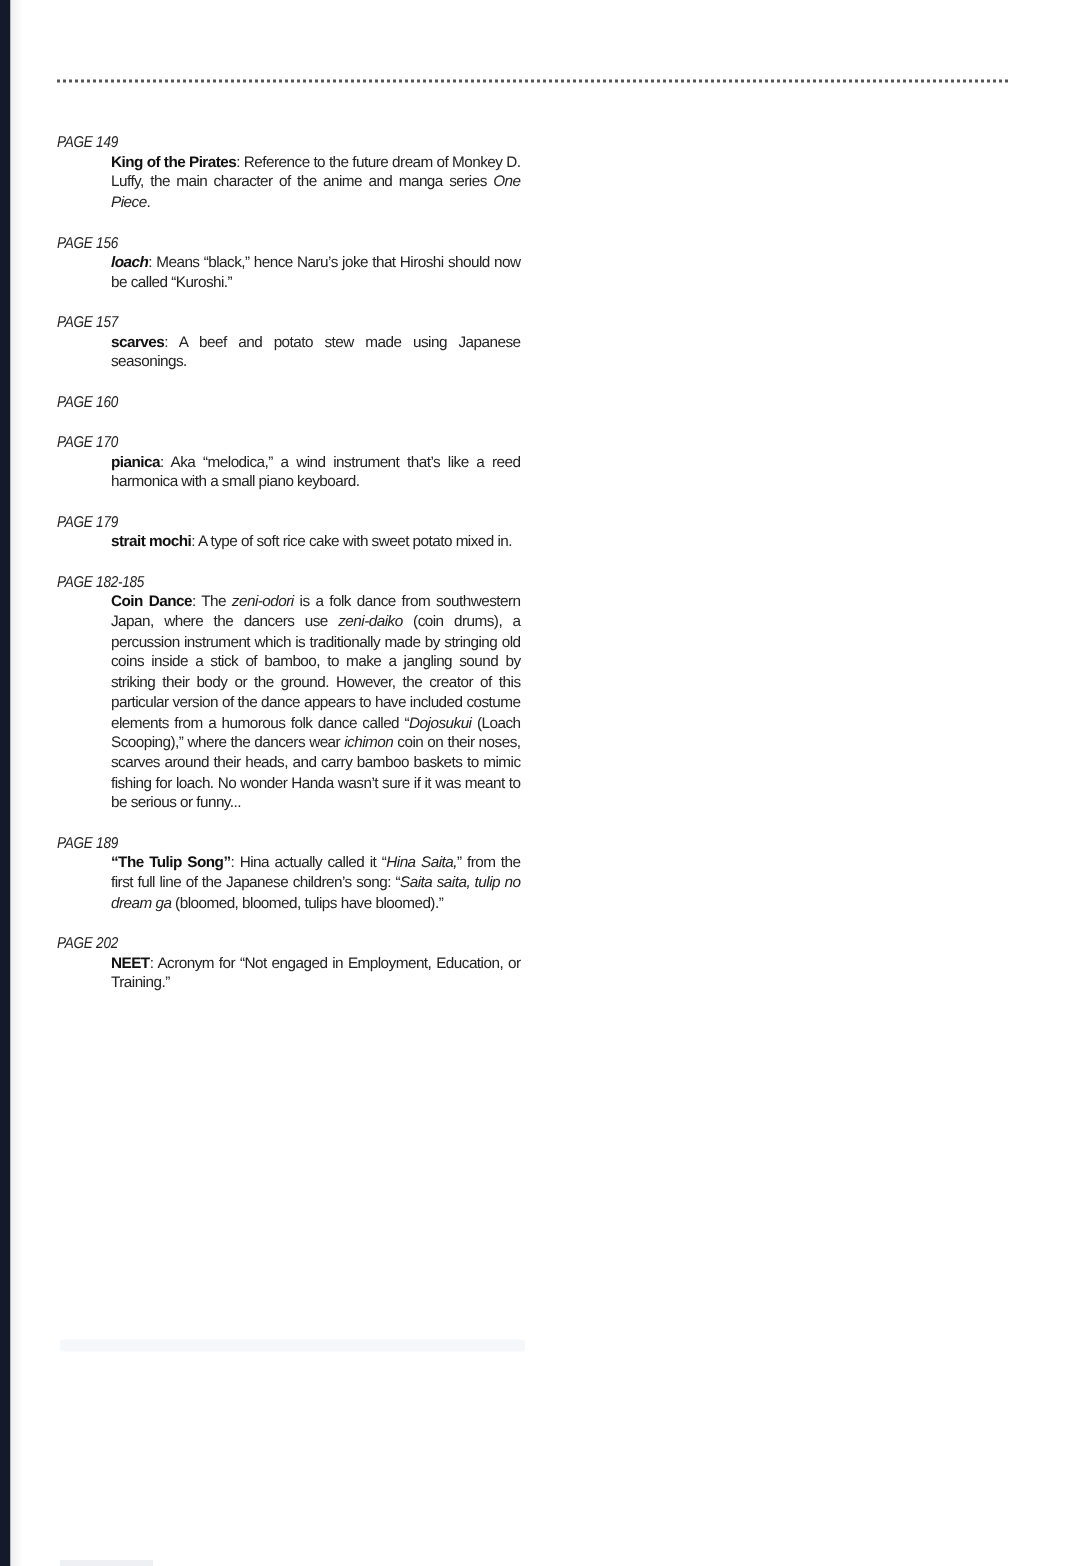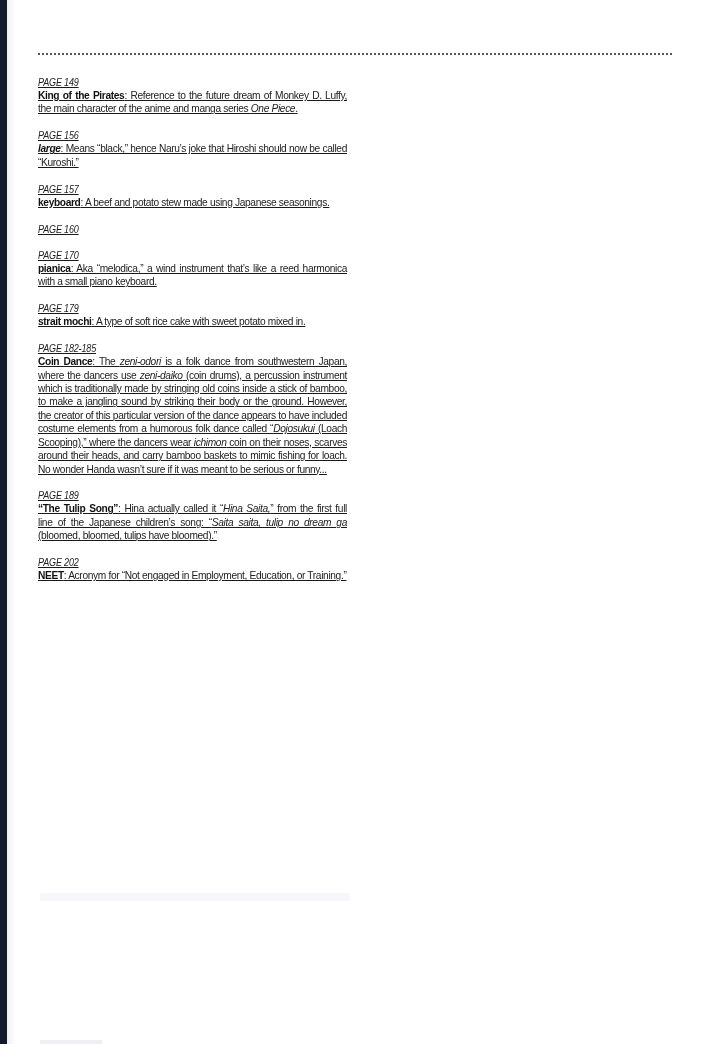--- a/index.html
+++ b/index.html
@@ -15,32 +15,33 @@
     }
     .edge-shadow {
       position: absolute; left: 7px; top: 0; width: 8px; height: 1044px;
       background: linear-gradient(to right, #eeeeee, #ffffff);
     }
     .dotted-rule {
       position: absolute; left: 38px; top: 53px; width: 634px; height: 0;
       border-top: 2px dotted #555;
     }
     .notes {
-      position: absolute; left: 38px; top: 76px; width: 309px; text-decoration: underline;
+      position: absolute; left: 38px; top: 89px; width: 309px;
     }
     .note { margin: 0 0 13.5px 0; }
     .page-label {
       font-style: italic; font-size: 10.5px; line-height: 13px;
       letter-spacing: -0.2px; transform: scaleX(0.86); transform-origin: left;
       display: block; color: #222;
     }
     .note-body {
       font-size: 10.2px; line-height: 13.4px; text-align: justify;
       letter-spacing: -0.35px; color: #222;
       font-stretch: condensed;
+      margin-left: 36px;
     }
     .term { font-weight: bold; color: #111; }
     .term.italic { font-style: italic; }
     em { font-style: italic; }
     .faint-line {
       position: absolute; left: 40px; top: 893px; width: 310px; height: 8px;
       background: #f6f7fa; border-radius: 2px;
     }
     .faint-folio {
       position: absolute; left: 40px; top: 1040px; width: 62px; height: 4px;
@@ -55,25 +56,25 @@
 <div class="dotted-rule"></div>
 
 <div class="notes">
 
   <div class="note">
     <span class="page-label">PAGE 149</span>
     <div class="note-body"><span class="term">King of the Pirates</span><span>: Reference to the future dream of Monkey D. Luffy, the main character of the anime and manga series </span><em>One Piece</em><span>.</span></div>
   </div>
   <div class="note">
     <span class="page-label">PAGE 156</span>
-    <div class="note-body"><span class="term italic">large</span><span>: Means “black,” hence Naru’s joke that Hiroshi should now be called “Kuroshi.”</span></div>
+    <div class="note-body"><span class="term italic">loach</span><span>: Means “black,” hence Naru’s joke that Hiroshi should now be called “Kuroshi.”</span></div>
   </div>
   <div class="note">
     <span class="page-label">PAGE 157</span>
-    <div class="note-body"><span class="term">keyboard</span><span>: A beef and potato stew made using Japanese seasonings.</span></div>
+    <div class="note-body"><span class="term">scarves</span><span>: A beef and potato stew made using Japanese seasonings.</span></div>
   </div>
   <div class="note">
     <span class="page-label">PAGE 160</span>
   </div>
   <div class="note">
     <span class="page-label">PAGE 170</span>
     <div class="note-body"><span class="term">pianica</span><span>: Aka “melodica,” a wind instrument that’s like a reed harmonica with a small piano keyboard.</span></div>
   </div>
   <div class="note">
     <span class="page-label">PAGE 179</span>

